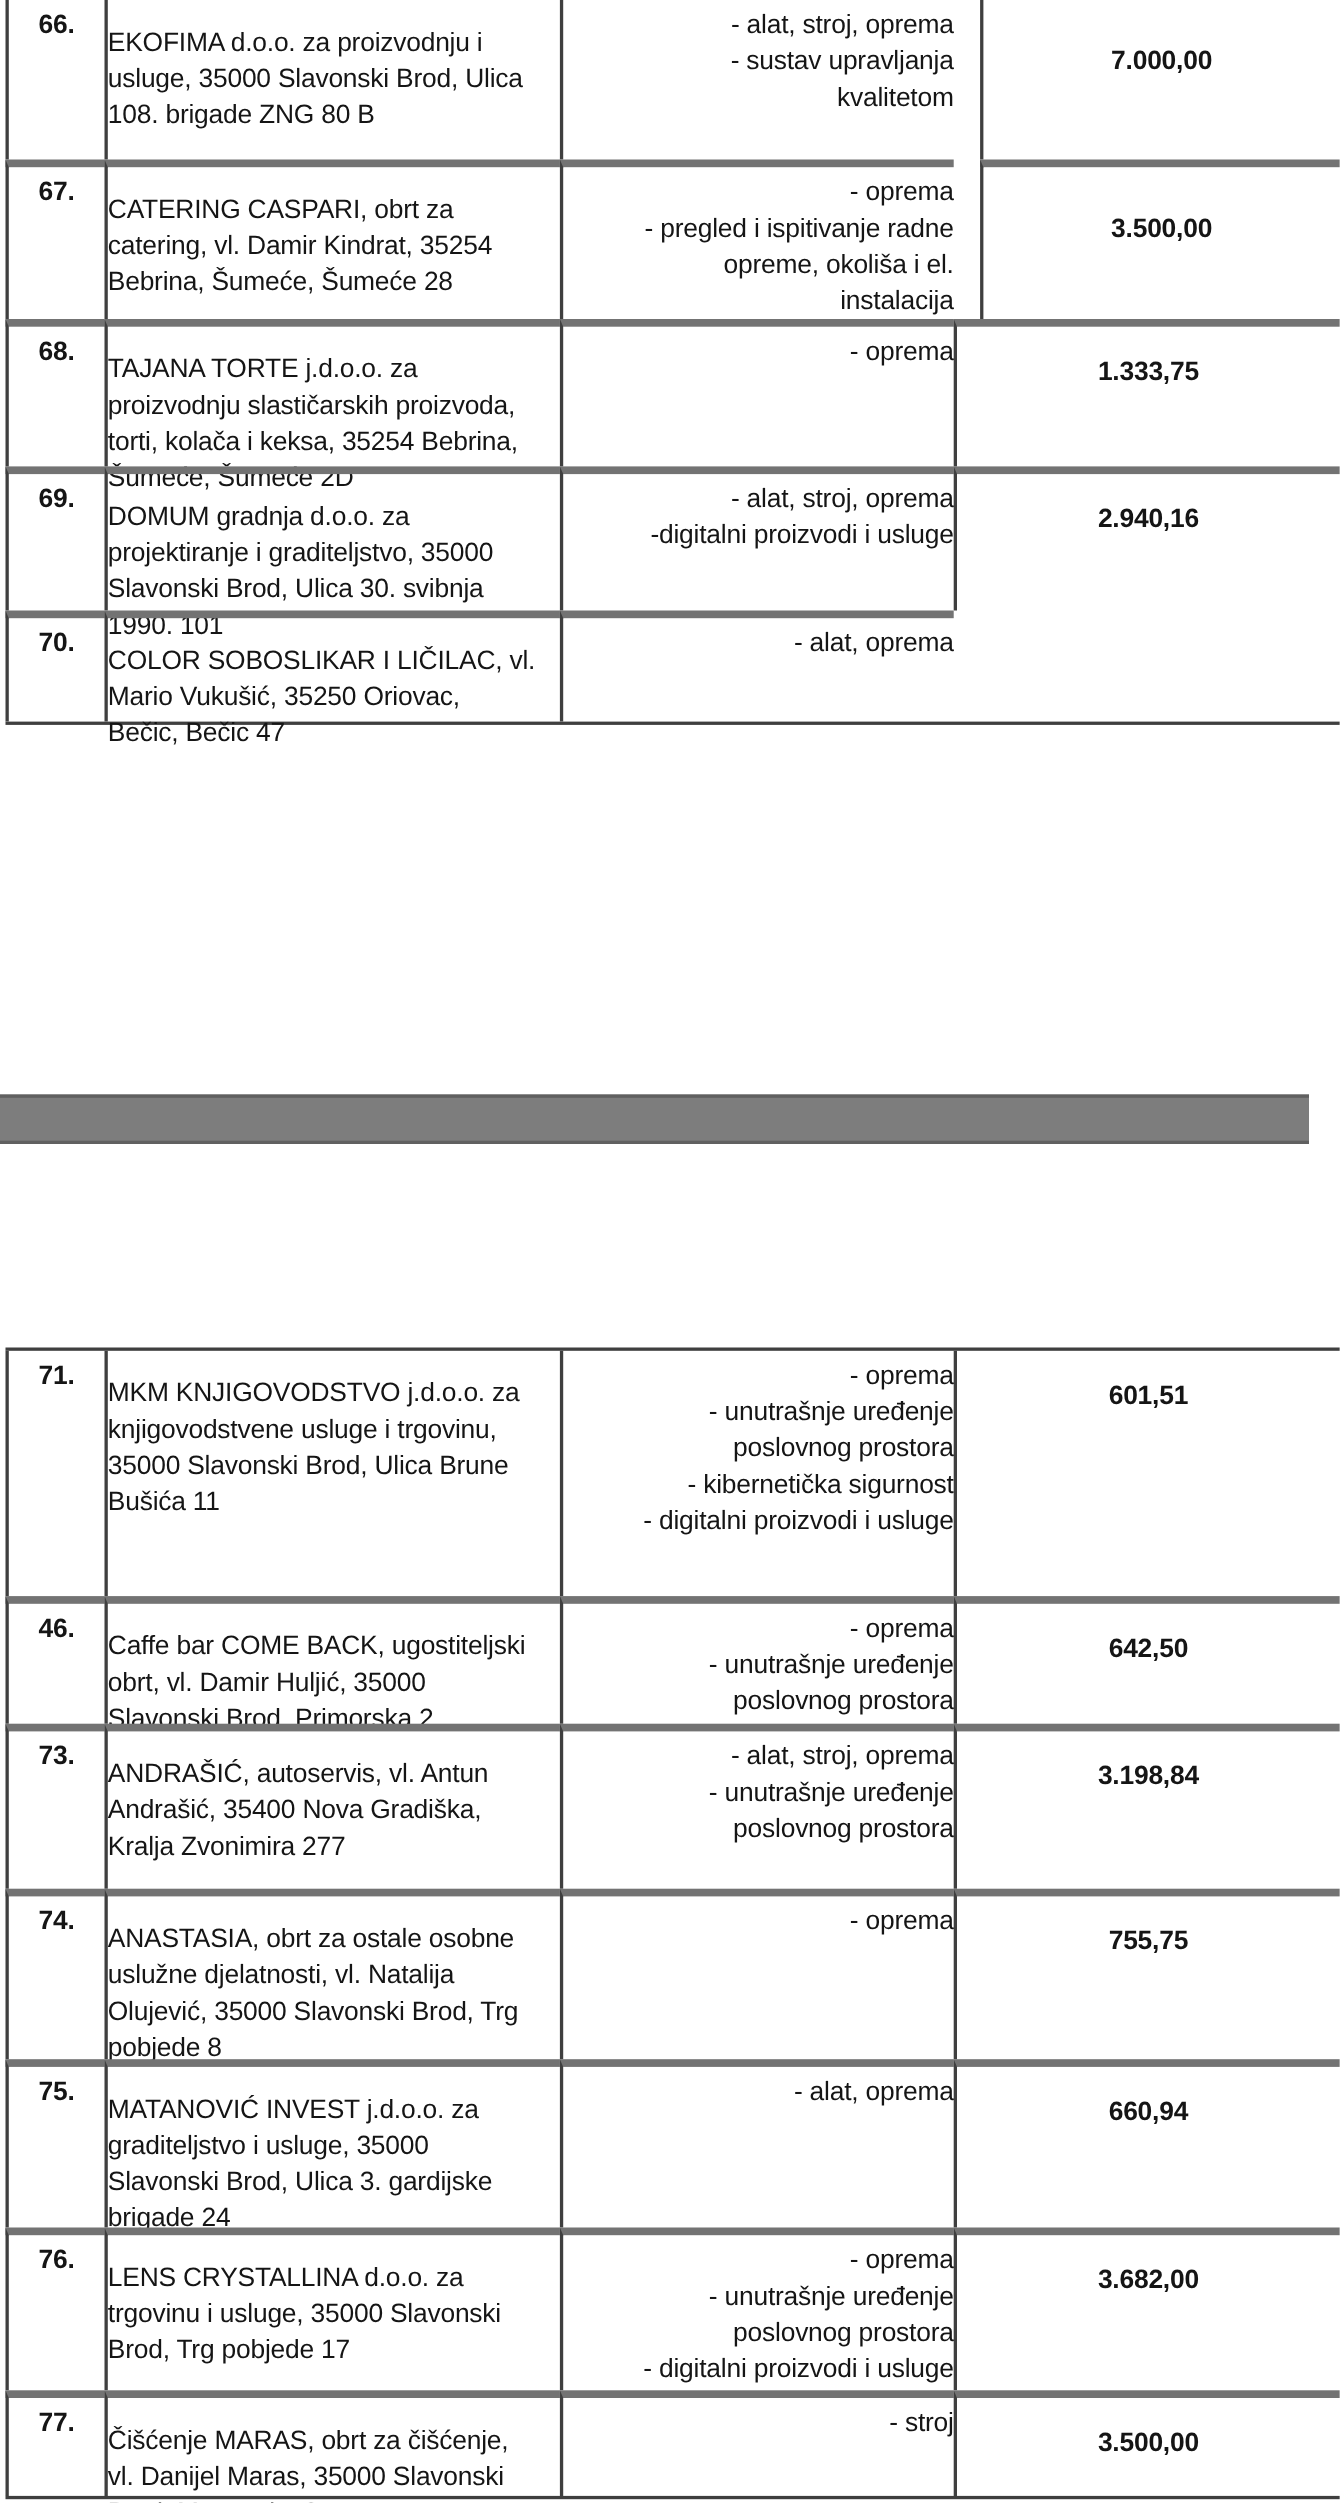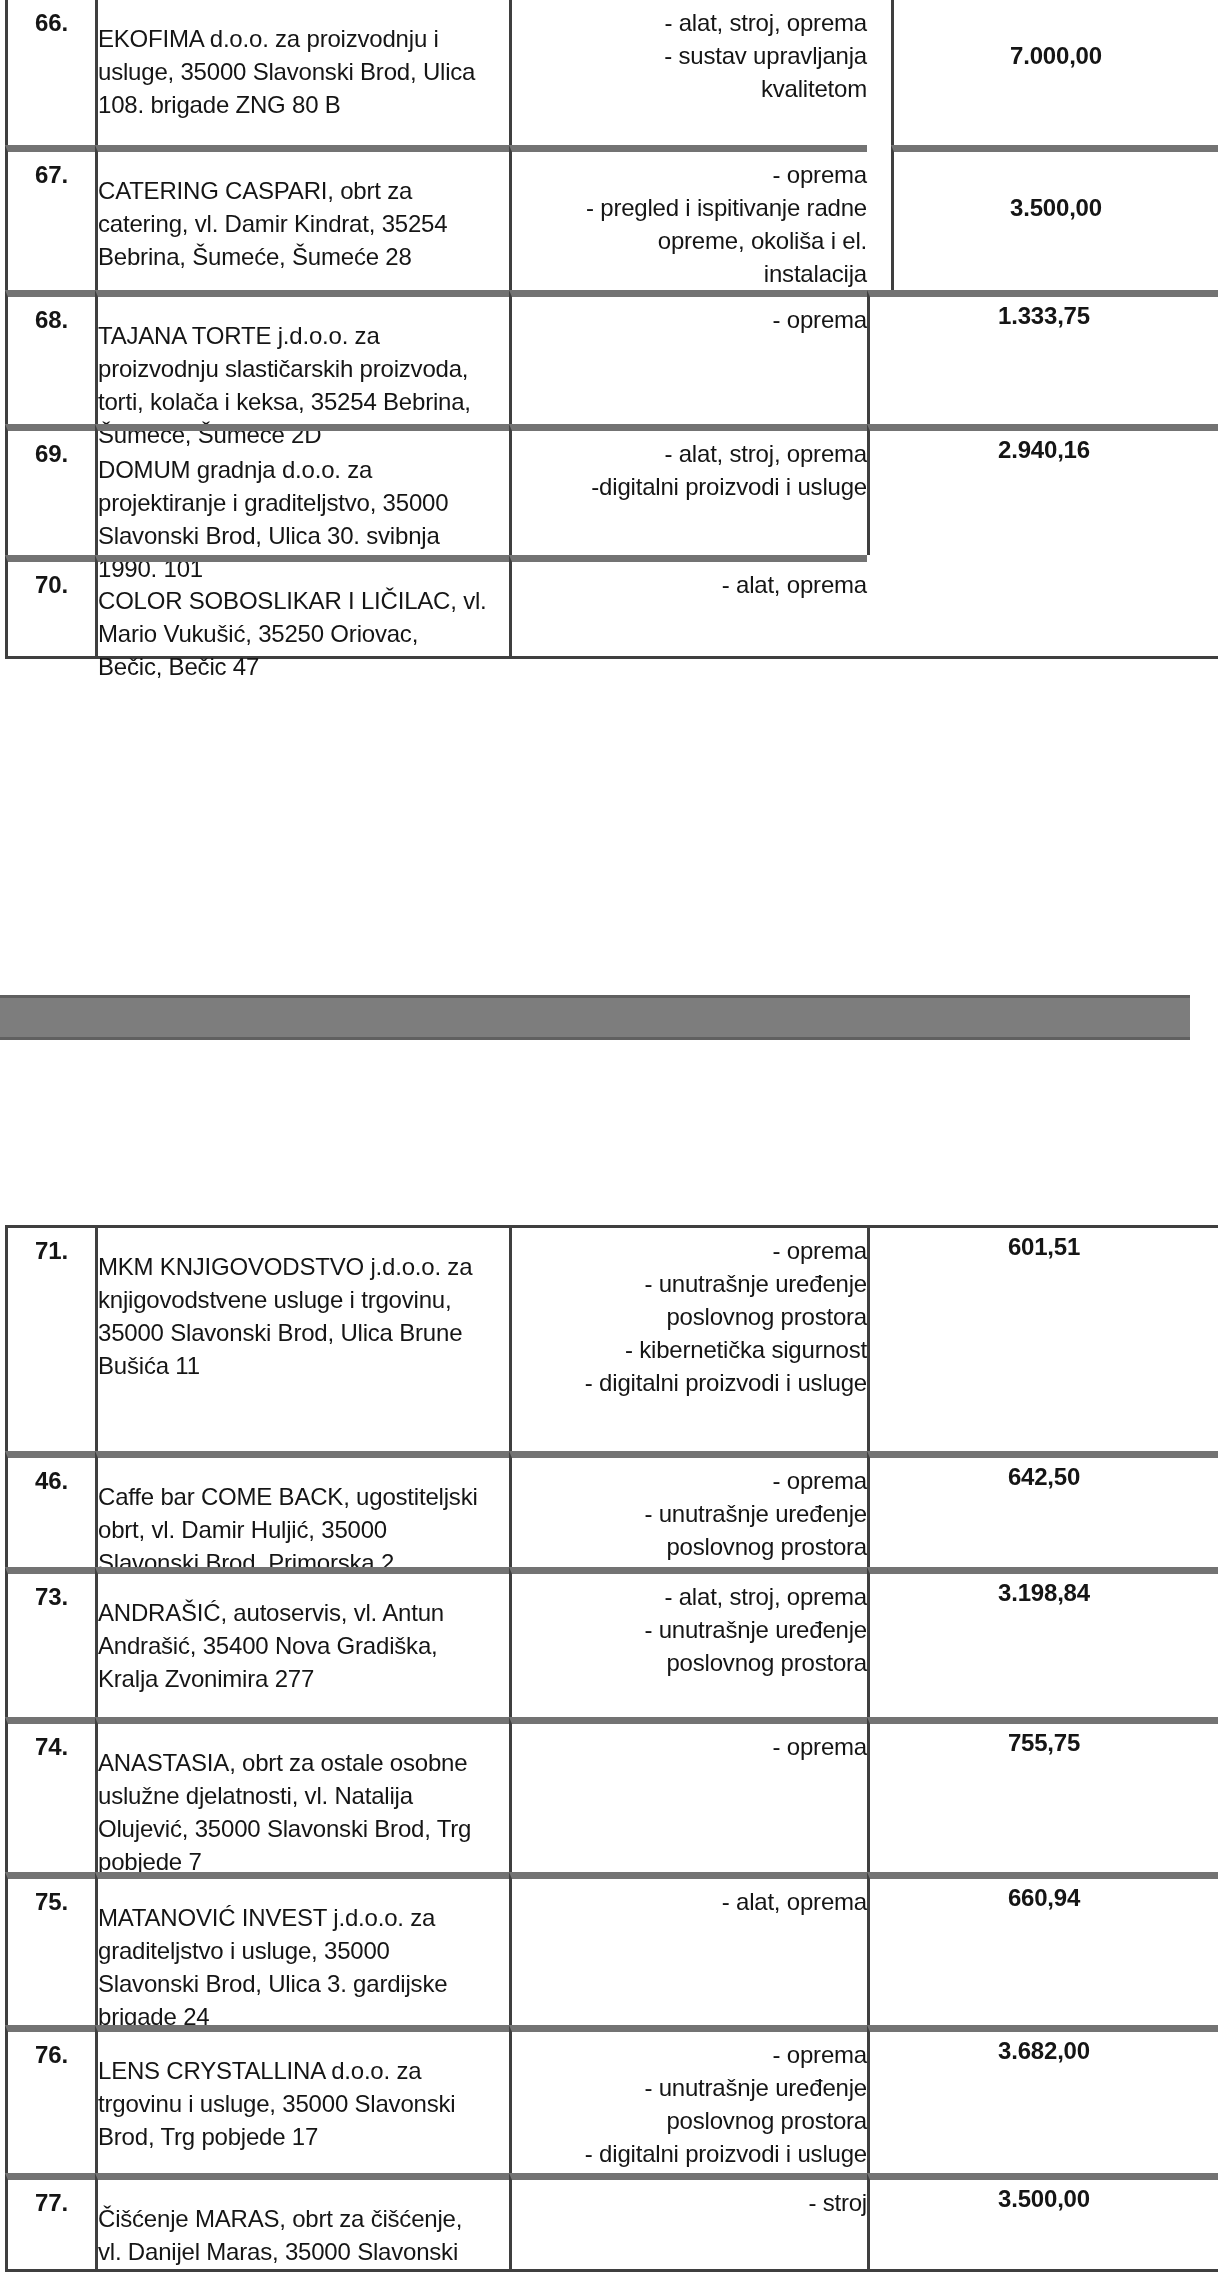--- a/index.html
+++ b/index.html
@@ -53,21 +53,21 @@
     padding-top:22px;
   }
   .cell.desc{
     text-align:right;
     padding-left:13px;
     padding-top:6px;
   }
   .cell.amount{
     text-align:center;
     font-weight:700;
-    padding-top:2px;
+    padding-top:24px;
   }
   .cell.amount.shift{
     padding-top:39px; 
     margin-left:24px;
   }
   .divider-bar{
     position:absolute;
     left:0;
     top:995px;
     width:1190px;
@@ -154,21 +154,21 @@
 Kralja Zvonimira 277</div>
   <div class="cell desc">- alat, stroj, oprema
 - unutrašnje uređenje
 poslovnog prostora</div>
   <div class="cell amount">3.198,84</div>
 
   <div class="cell num">74.</div>
   <div class="cell name">ANASTASIA, obrt za ostale osobne
 uslužne djelatnosti, vl. Natalija
 Olujević, 35000 Slavonski Brod, Trg
-pobjede 7</div>
+pobjede 8</div>
   <div class="cell desc">- oprema</div>
   <div class="cell amount">755,75</div>
 
   <div class="cell num">75.</div>
   <div class="cell name">MATANOVIĆ INVEST j.d.o.o. za
 graditeljstvo i usluge, 35000
 Slavonski Brod, Ulica 3. gardijske
 brigade 24</div>
   <div class="cell desc">- alat, oprema</div>
   <div class="cell amount">660,94</div>

